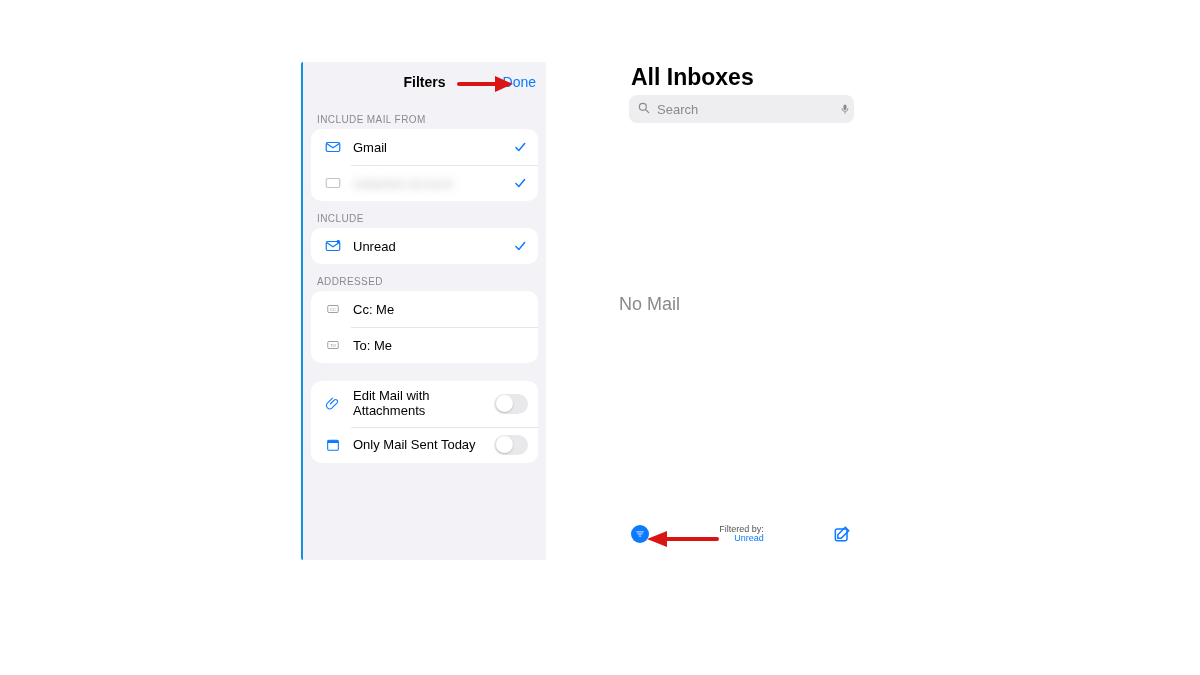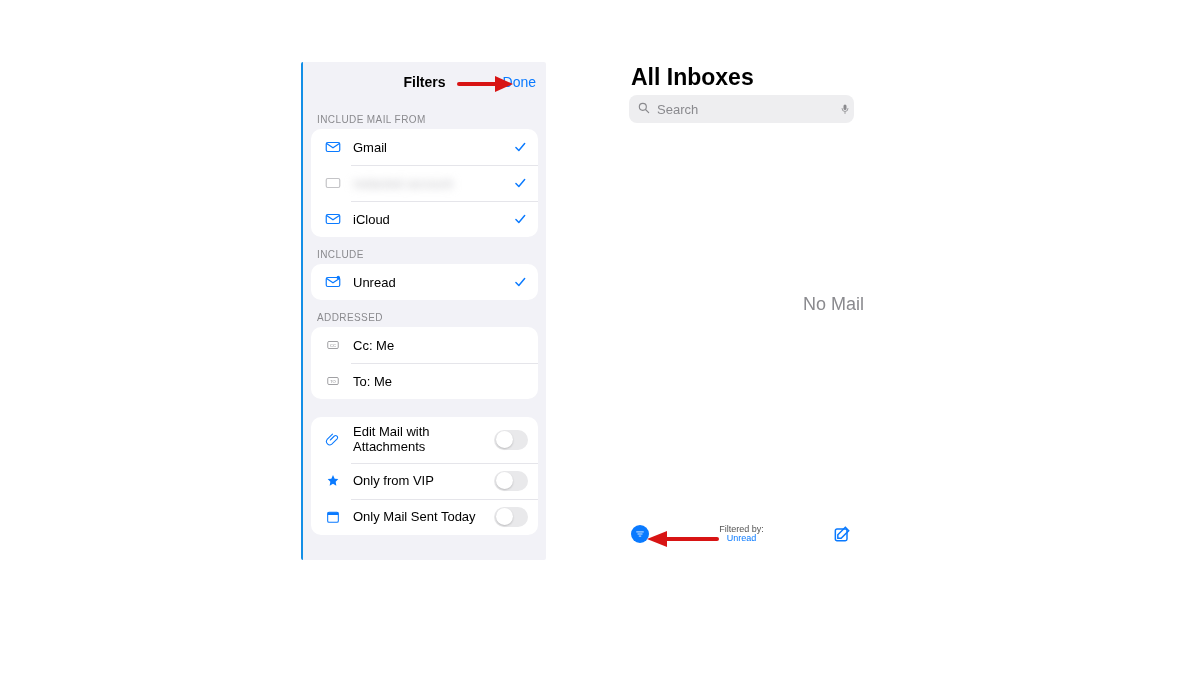--- a/index.html
+++ b/index.html
@@ -31,26 +31,26 @@
 
   
   .nav { display:flex; align-items:center; height:26px; padding:0 10px; font-size:13px; }
   .back { display:flex; align-items:center; gap:4px; color:#0a7aff; }
   .edit { margin-left:auto; color:#c4c4c7; }
   .big-title { font-size:23px; font-weight:700; padding:2px 12px 4px 12px; }
   .searchbar { margin:0 10px; background:#eeeef0; border-radius:8px; height:28px; display:flex; align-items:center; padding:0 8px 0 8px; color:#8a8a8e; font-size:13px; gap:6px; }
   .searchbar input { border:none; outline:none; background:transparent; flex:1; font-size:13px; color:#000; }
   .searchbar input::placeholder { color:#8a8a8e; }
   .mic { width:14px; height:14px; display:inline-flex; align-items:center; justify-content:center; }
-  .empty { position:absolute; top:232px; left:0; right:0; text-align:right; color:#8a8a8e; font-size:18px; }
+  .empty { position:absolute; top:232px; left:0; right:0; text-align:left; color:#8a8a8e; font-size:18px; }
 
   .bottombar { position:absolute; left:0; right:0; bottom:10px; height:32px; display:flex; align-items:center; padding:0 12px; }
   .filter-pill { width:18px; height:18px; border-radius:50%; background:#0a7aff; display:inline-flex; align-items:center; justify-content:center; }
   .filter-pill svg { width:10px; height:10px; stroke:#fff; stroke-width:2; fill:none; stroke-linecap:round; }
-  .filter-info { position:absolute; left:50%; transform:translateX(-50%); text-align:center; line-height:1.05; }
+  .filter-info { position:absolute; left:50%; transform:translateX(-50%); text-align:right; line-height:1.05; }
   .filter-info .lbl { font-size:9px; color:#555; }
   .filter-info .val { font-size:9px; color:#0a7aff; }
   .compose { margin-left:auto; width:20px; height:20px; display:inline-flex; align-items:center; justify-content:center; }
   .compose svg { stroke:#0a7aff; stroke-width:1.8; fill:none; }
 
   
   .arrow { position:absolute; pointer-events:none; }
   .arrow svg { overflow:visible; }
   .arrow-stroke { stroke:#d81414; stroke-width:4; fill:none; stroke-linecap:round; }
   .arrow-head { fill:#d81414; }
@@ -89,34 +89,20 @@
               <rect x="3" y="6" width="18" height="12" rx="2" fill="none" stroke="#c4c4c7" stroke-width="1.6"></rect>
             </svg>
         </span>
         <span class="row-label blur">redacted account</span>
         <span class="chk">
             <svg viewBox="0 0 24 24">
               <polyline points="5 13 10 18 20 6"></polyline>
             </svg>
           </span>
       </div>
-      <div class="row">
-        <span class="ic">
-          <svg viewBox="0 0 24 24" width="18" height="18">
-              <rect x="3" y="6" width="18" height="12" rx="2" fill="none" stroke="#0a7aff" stroke-width="1.6"></rect>
-              <path d="M3 7l9 6 9-6" fill="none" stroke="#0a7aff" stroke-width="1.6"></path>
-            </svg>
-        </span>
-        <span class="row-label">iCloud</span>
-        <span class="chk">
-            <svg viewBox="0 0 24 24">
-              <polyline points="5 13 10 18 20 6"></polyline>
-            </svg>
-          </span>
-      </div>
     </div>
 
     <div class="section-label">INCLUDE</div>
     <div class="group">
       <div class="row">
         <span class="ic">
           <svg viewBox="0 0 24 24" width="18" height="18">
               <rect x="3" y="6" width="18" height="12" rx="2" fill="none" stroke="#0a7aff" stroke-width="1.6"></rect>
               <path d="M3 7l9 6 9-6" fill="none" stroke="#0a7aff" stroke-width="1.6"></path>
               <circle cx="19" cy="6" r="2.2" fill="#0a7aff"></circle>
@@ -155,29 +141,20 @@
 
     <div style="height:18px"></div>
     <div class="group">
       <div class="row">
         <span class="ic">
           <svg viewBox="0 0 24 24" width="16" height="16">
               <path d="M8 12l6-6a3 3 0 014.2 4.2l-8 8a5 5 0 01-7-7l8-8" fill="none" stroke="#0a7aff" stroke-width="1.6" stroke-linecap="round"></path>
             </svg>
         </span>
         <span class="row-label" style="line-height:1.15">Edit Mail with Attachments</span>
-        <span class="toggle"></span>
-      </div>
-      <div class="row">
-        <span class="ic">
-          <svg viewBox="0 0 24 24" width="16" height="16">
-              <path d="M12 3l2.5 5.5L20 9l-4 4 1 6-5-3-5 3 1-6-4-4 5.5-.5L12 3z" fill="#0a7aff"></path>
-            </svg>
-        </span>
-        <span class="row-label">Only from VIP</span>
         <span class="toggle"></span>
       </div>
       <div class="row">
         <span class="ic">
           <svg viewBox="0 0 24 24" width="16" height="16">
               <rect x="4" y="5" width="16" height="15" rx="2" fill="none" stroke="#0a7aff" stroke-width="1.6"></rect>
               <rect x="4" y="5" width="16" height="4" fill="#0a7aff"></rect>
             </svg>
         </span>
         <span class="row-label">Only Mail Sent Today</span>

